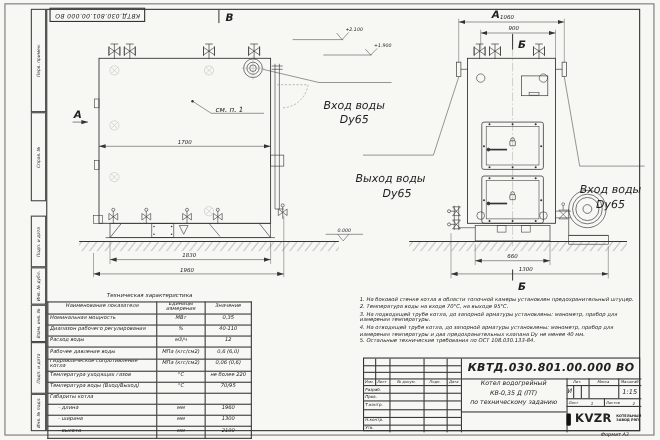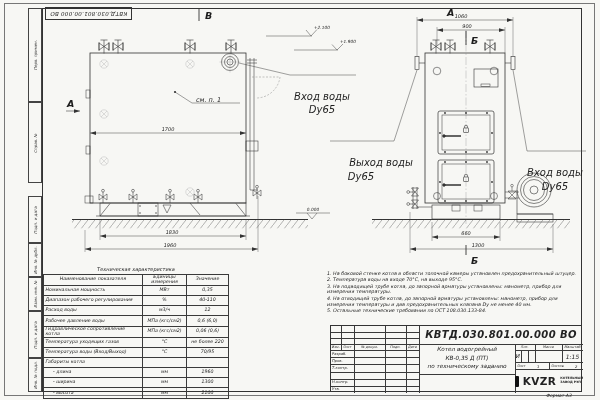--- a/index.html
+++ b/index.html
@@ -281,21 +281,21 @@
     <line x1="66" y1="111" x2="80" y2="111" stroke="#444" stroke-width="0.6" marker-end="url(#ar)"></line>
     <path d="M466,31 V45" stroke="#333" stroke-width="0.9"></path>
     <text x="471" y="44" font-size="9.5" font-weight="bold">Б</text>
     <path d="M466,245 V255" stroke="#333" stroke-width="0.9"></path>
     <text x="471" y="264" font-size="9.5" font-weight="bold">Б</text>
     <text x="196" y="102" font-size="6.5">см. п. 1</text>
   </svg>
 
   <div class="abs lbl" style="left:288px;top:63px;width:68px">Вход воды</div>
   <div class="abs lbl" style="left:288px;top:76px;width:68px">Dy65</div>
-  <div class="abs lbl" style="left:346px;top:129px;width:70px">Выход воды</div>
+  <div class="abs lbl" style="left:320px;top:129px;width:70px">Выход воды</div>
   <div class="abs lbl" style="left:326px;top:143px;width:70px">Dy65</div>
   <div class="abs lbl" style="left:522px;top:139px;width:66px">Вход воды</div>
   <div class="abs lbl" style="left:522px;top:153px;width:66px">Dy65</div>
 
   <div class="abs spec-title">Техническая характеристика</div>
   <table class="spec">
     <colgroup>
         <col style="width:99px">
         <col style="width:44px">
         <col style="width:42px">

